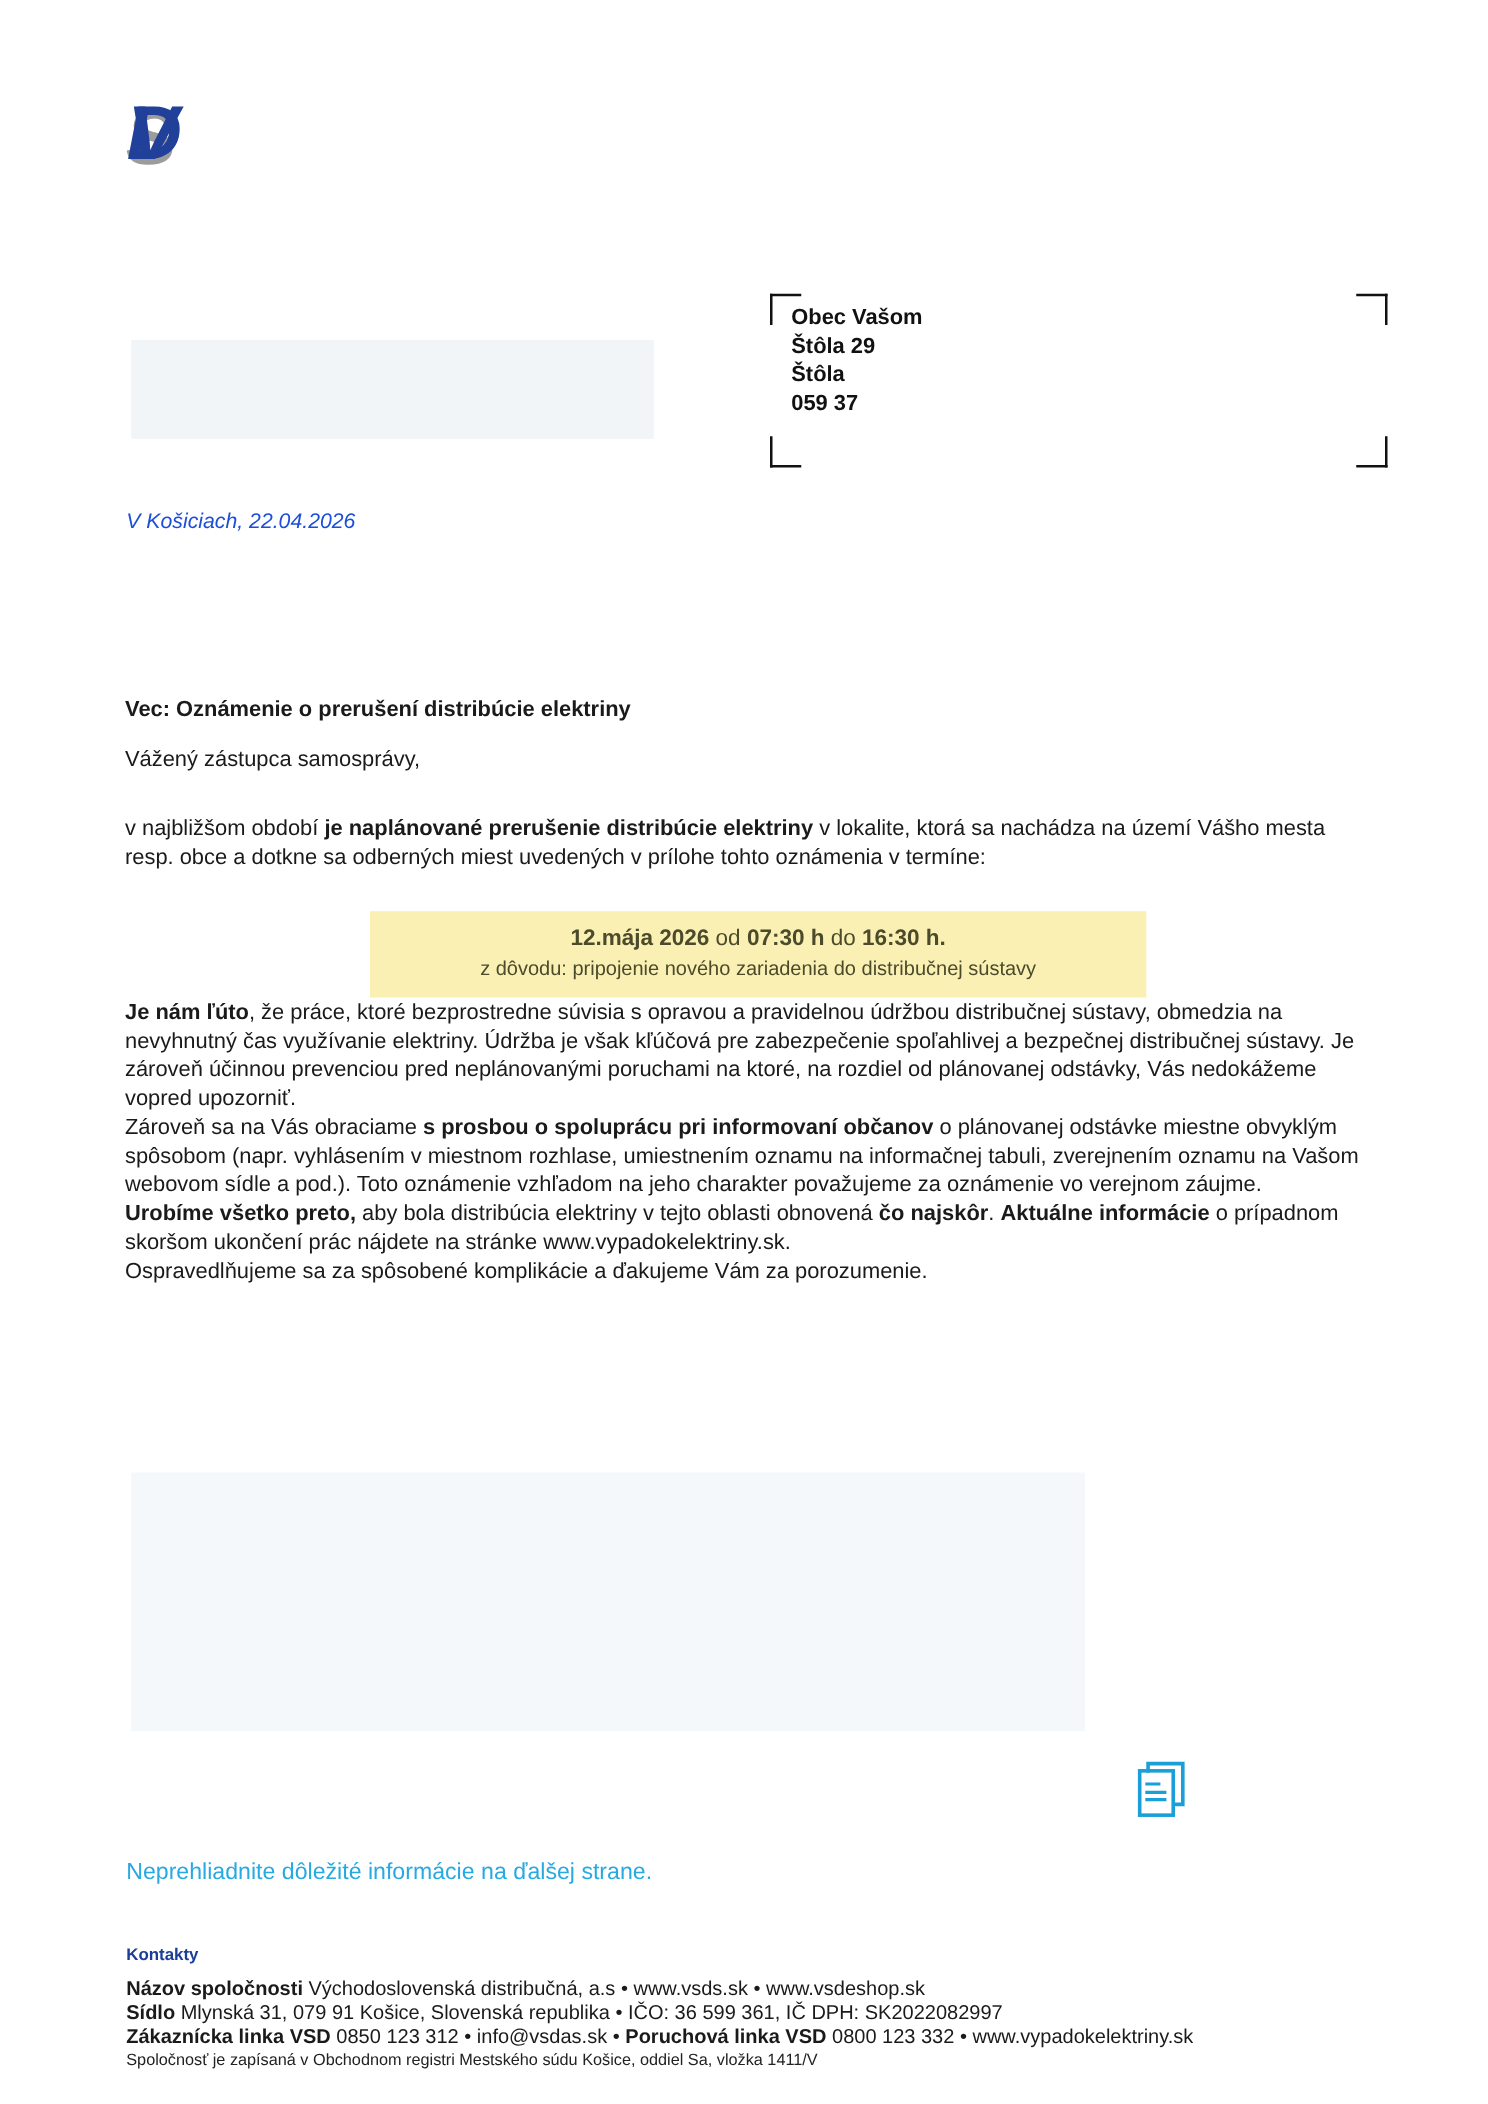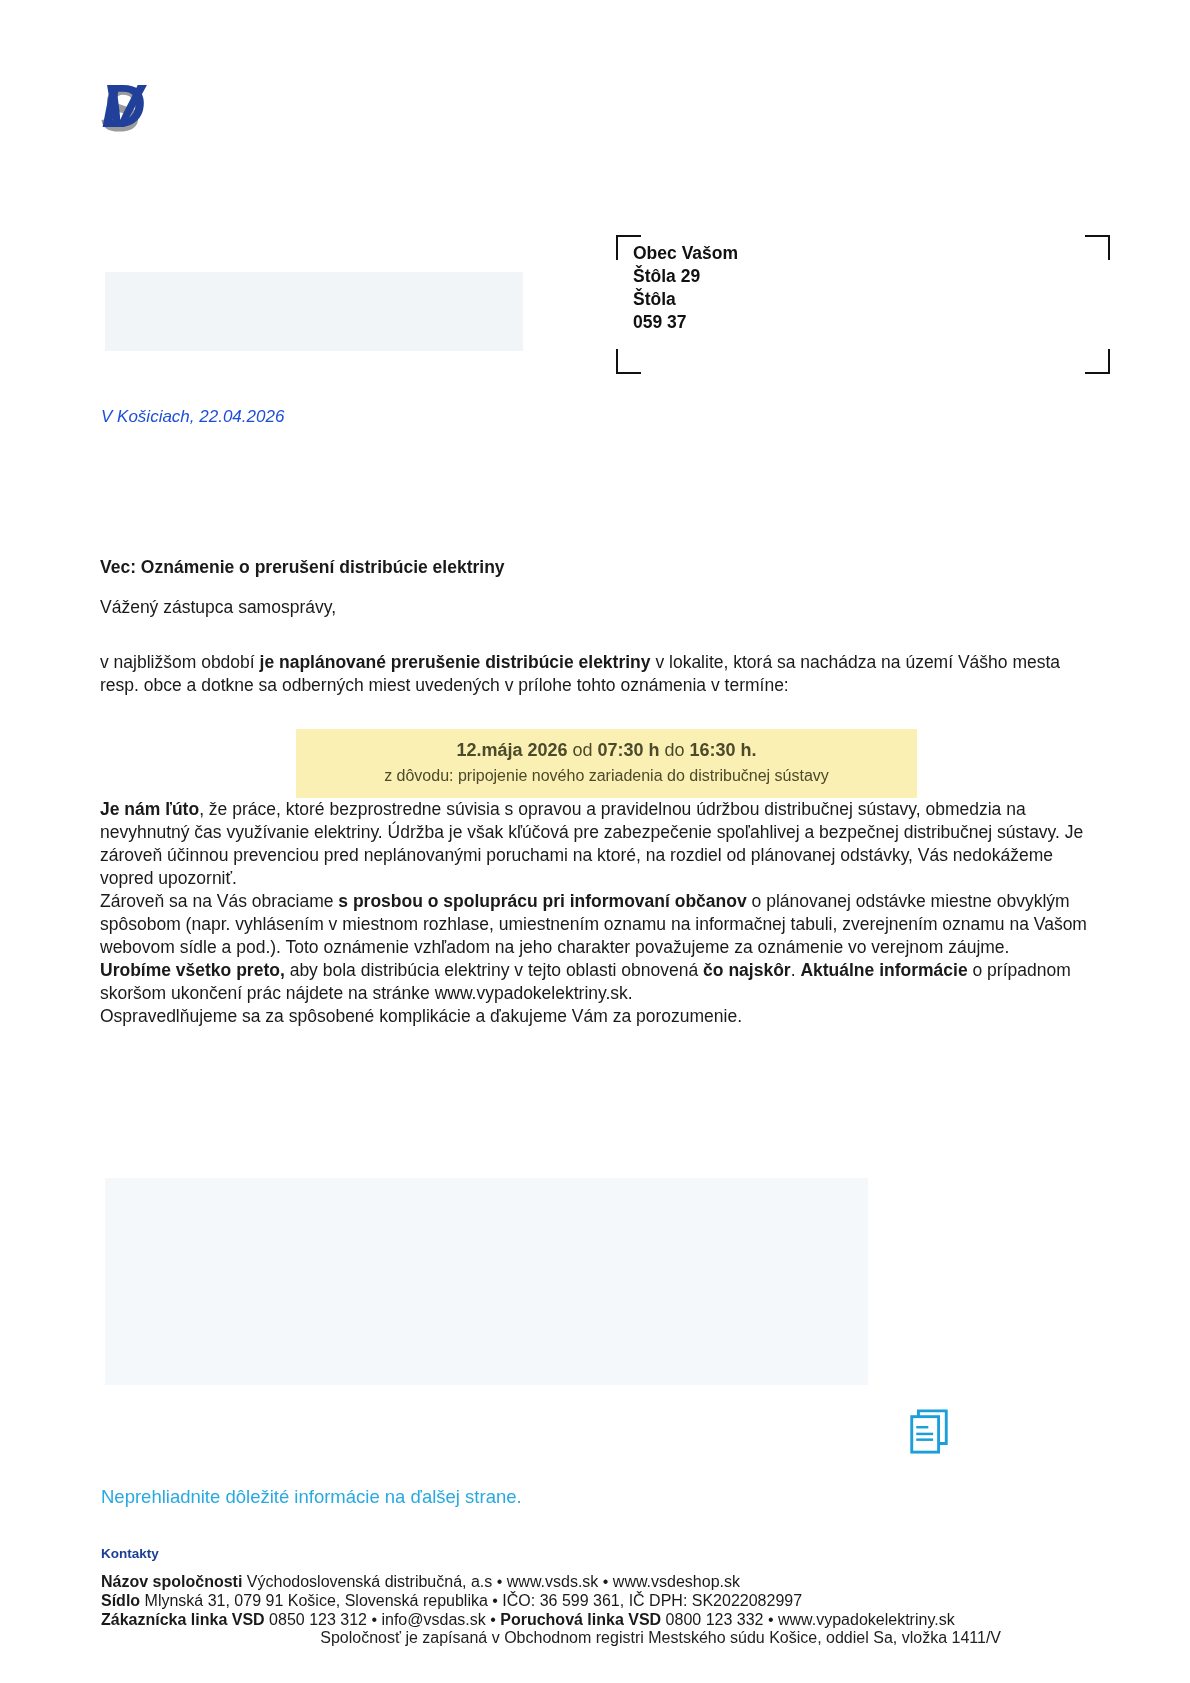--- a/index.html
+++ b/index.html
@@ -73,25 +73,25 @@
   
   .doc-icon{position:absolute; left:906px; top:1406px; width:46px; height:52px;}
   
   .notice{
     position:absolute; left:101px; top:1486px;
     font-size:18.5px; color:#29A9E1;
   }
   
   .footer{position:absolute; left:101px; top:1546px; width:900px;}
   .footer-heading{
-    color:#1C3E97; font-weight:bold; font-size:13.5px; margin:0 0 11px 0;
+    color:#1C3E97; font-weight:bold; font-size:13.5px; margin:10px 0 11px 0;
   }
   .footer-line{font-size:16px; line-height:19px; color:#1a1a1a;}
   .footer-line b{font-weight:bold;}
-  .footer-reg{font-size:16px; line-height:18px; color:#222;text-align:right;}
+  .footer-reg{font-size:13px; line-height:18px; color:#222;}
 </style>
 </head>
 <body>
 
 <div class="page">
 
   <div class="logo">
     <span class="l-v">V</span><span class="l-s">S</span><span class="l-d">D</span>
   </div>
 

